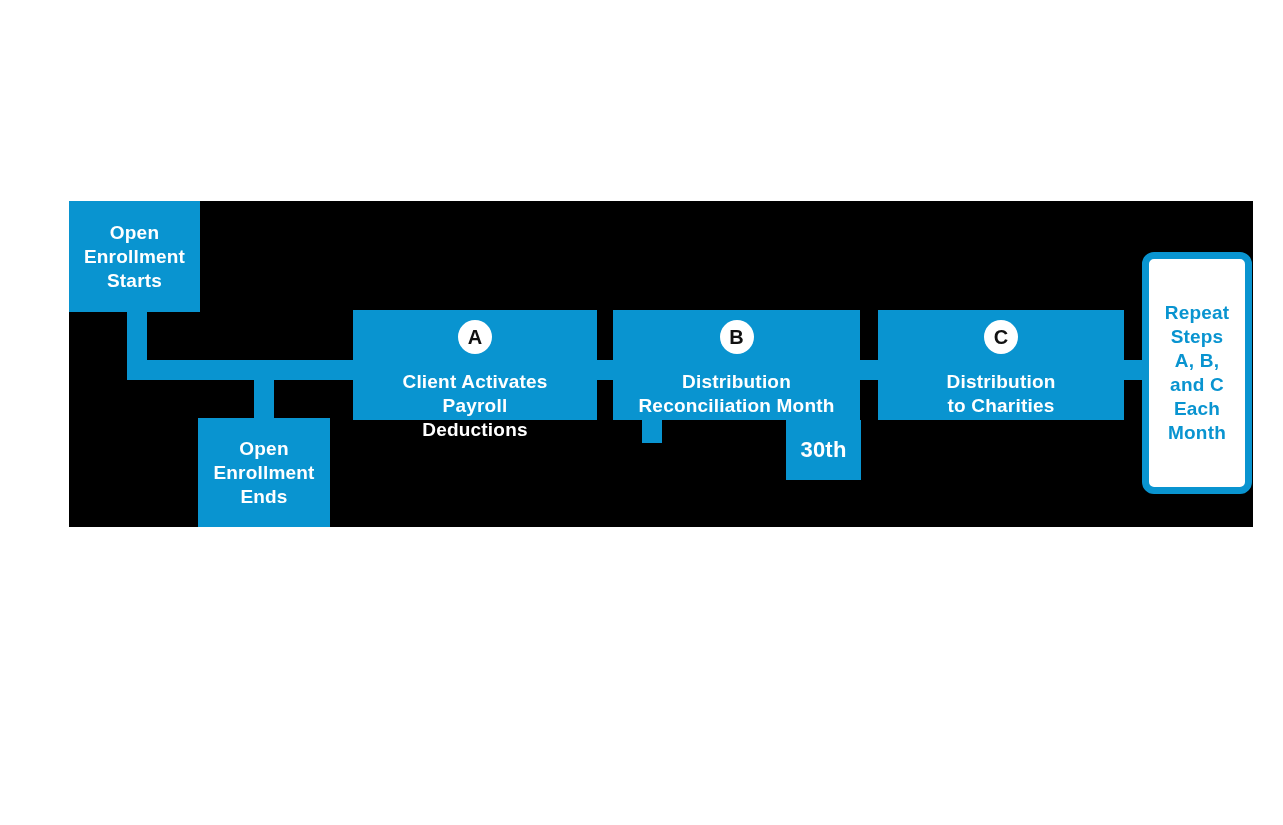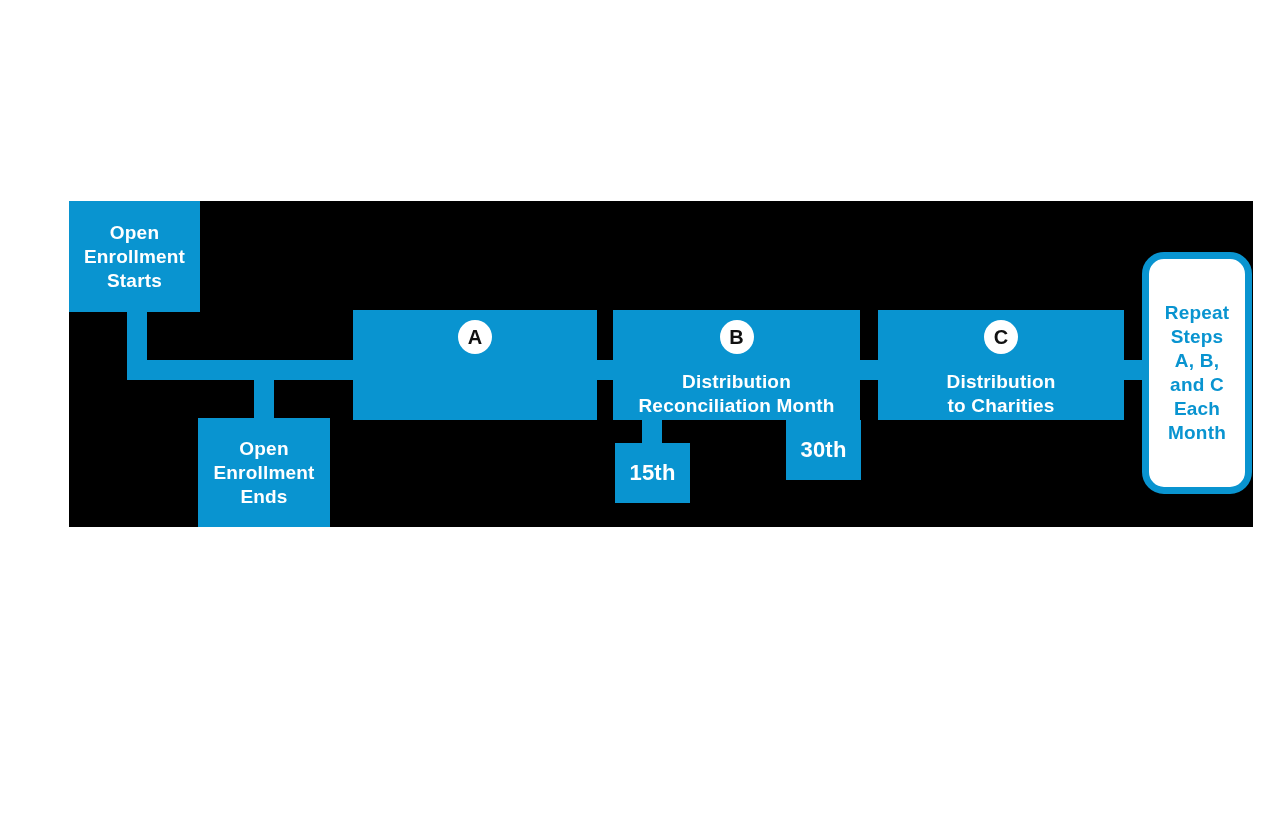--- a/index.html
+++ b/index.html
@@ -63,21 +63,21 @@
   }
   .connector{
     position:absolute;
     background:var(--accent-blue);
   }
   .repeat{
     position:absolute;
     left:1122px;top:232px;width:110px;height:242px;
     background:#ffffff;
     border:7px solid var(--accent-blue);
-    border-radius:22px;
+    border-radius:12px;
     display:flex;
     align-items:center;
     justify-content:center;
     text-align:center;
     color:var(--accent-blue);
   }
   .repeat .label{
     font-weight:700;
     font-size:19px;
     line-height:24px;
@@ -123,37 +123,36 @@
   </div>
 
   <div class="node n-ends">
     <div class="label">Open
 Enrollment
 Ends</div>
   </div>
 
   <div class="node step n-a">
     <div class="badge">A</div>
+    <div class="label">Client Activates Payroll
+Deductions</div>
   </div>
 
   <div class="node step n-b">
     <div class="badge">B</div>
     <div class="label">Distribution
 Reconciliation Month</div>
   </div>
 
   <div class="node step n-c">
     <div class="badge">C</div>
     <div class="label">Distribution
 to Charities</div>
   </div>
 
-  <div class="node date-node n-15">
-    <div class="label">15th</div>
-  </div>
 
   <div class="node date-node n-30">
     <div class="label">30th</div>
   </div>
 
   <div class="repeat">
     <div class="label">Repeat
 Steps
 A, B,
 and C

